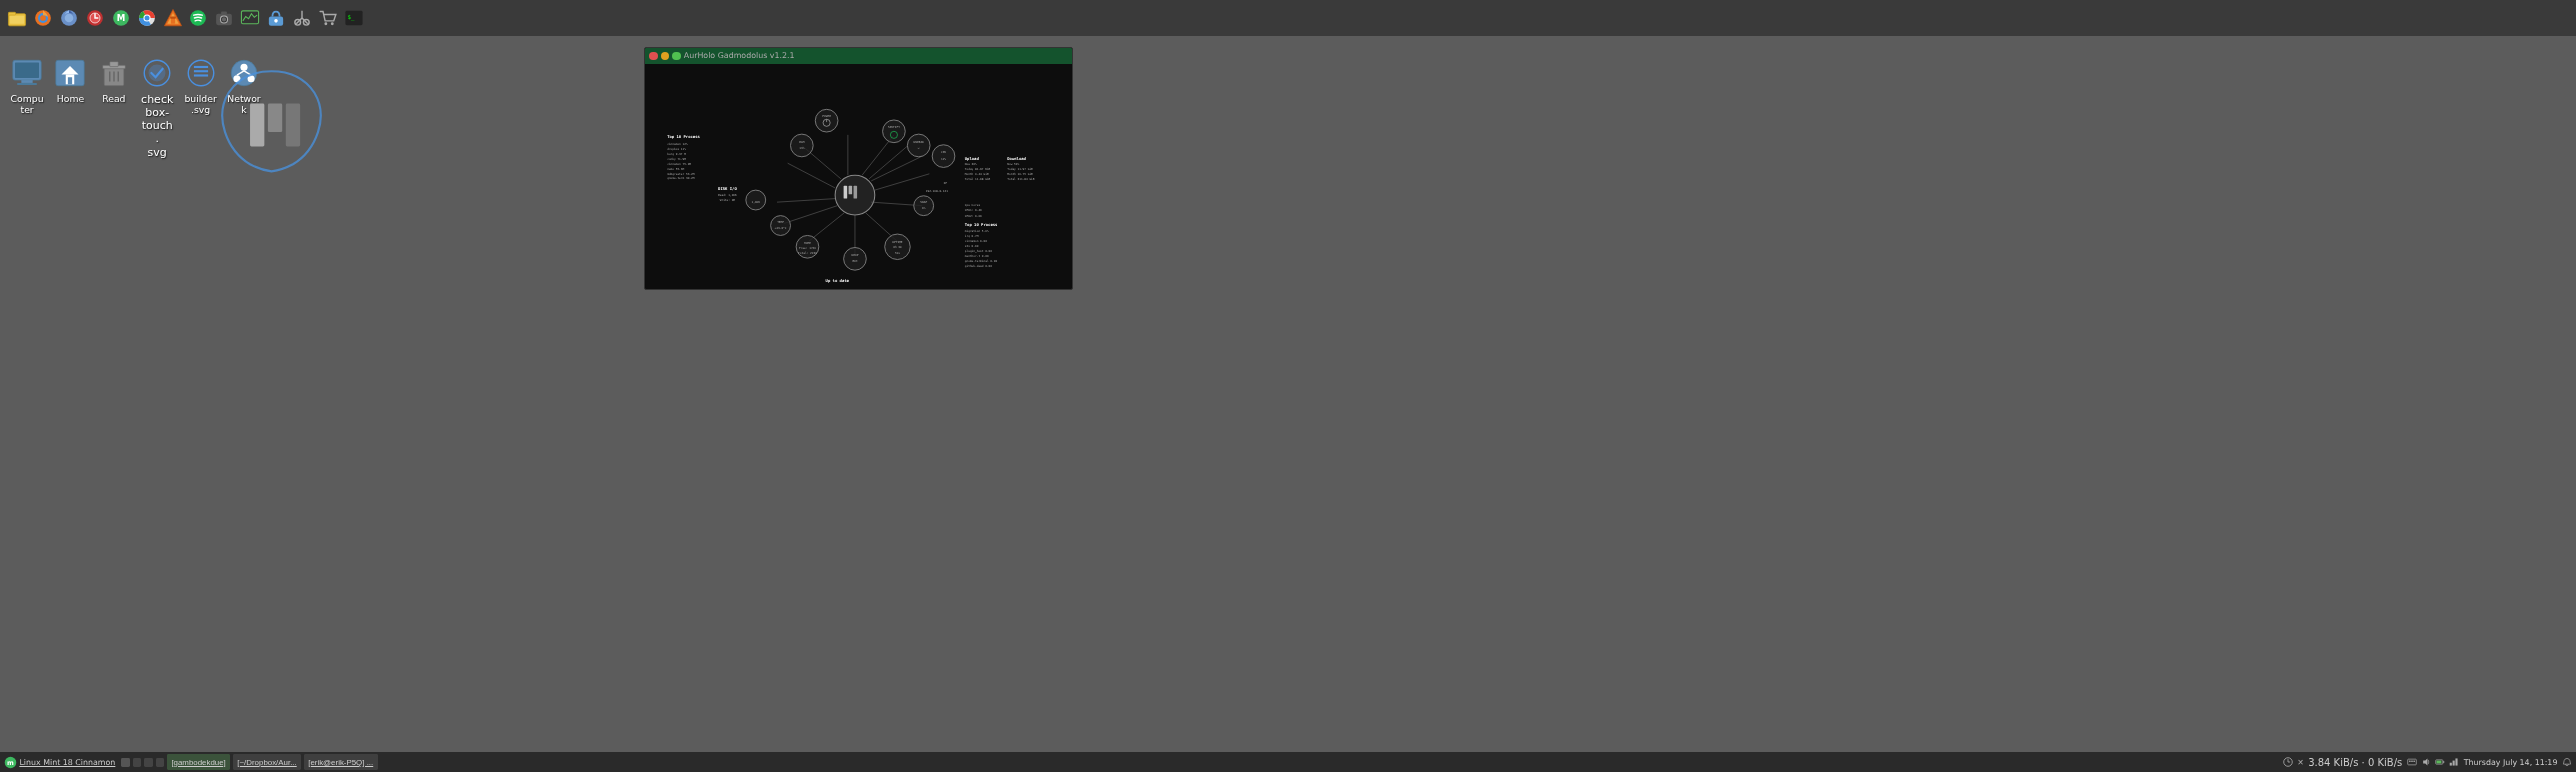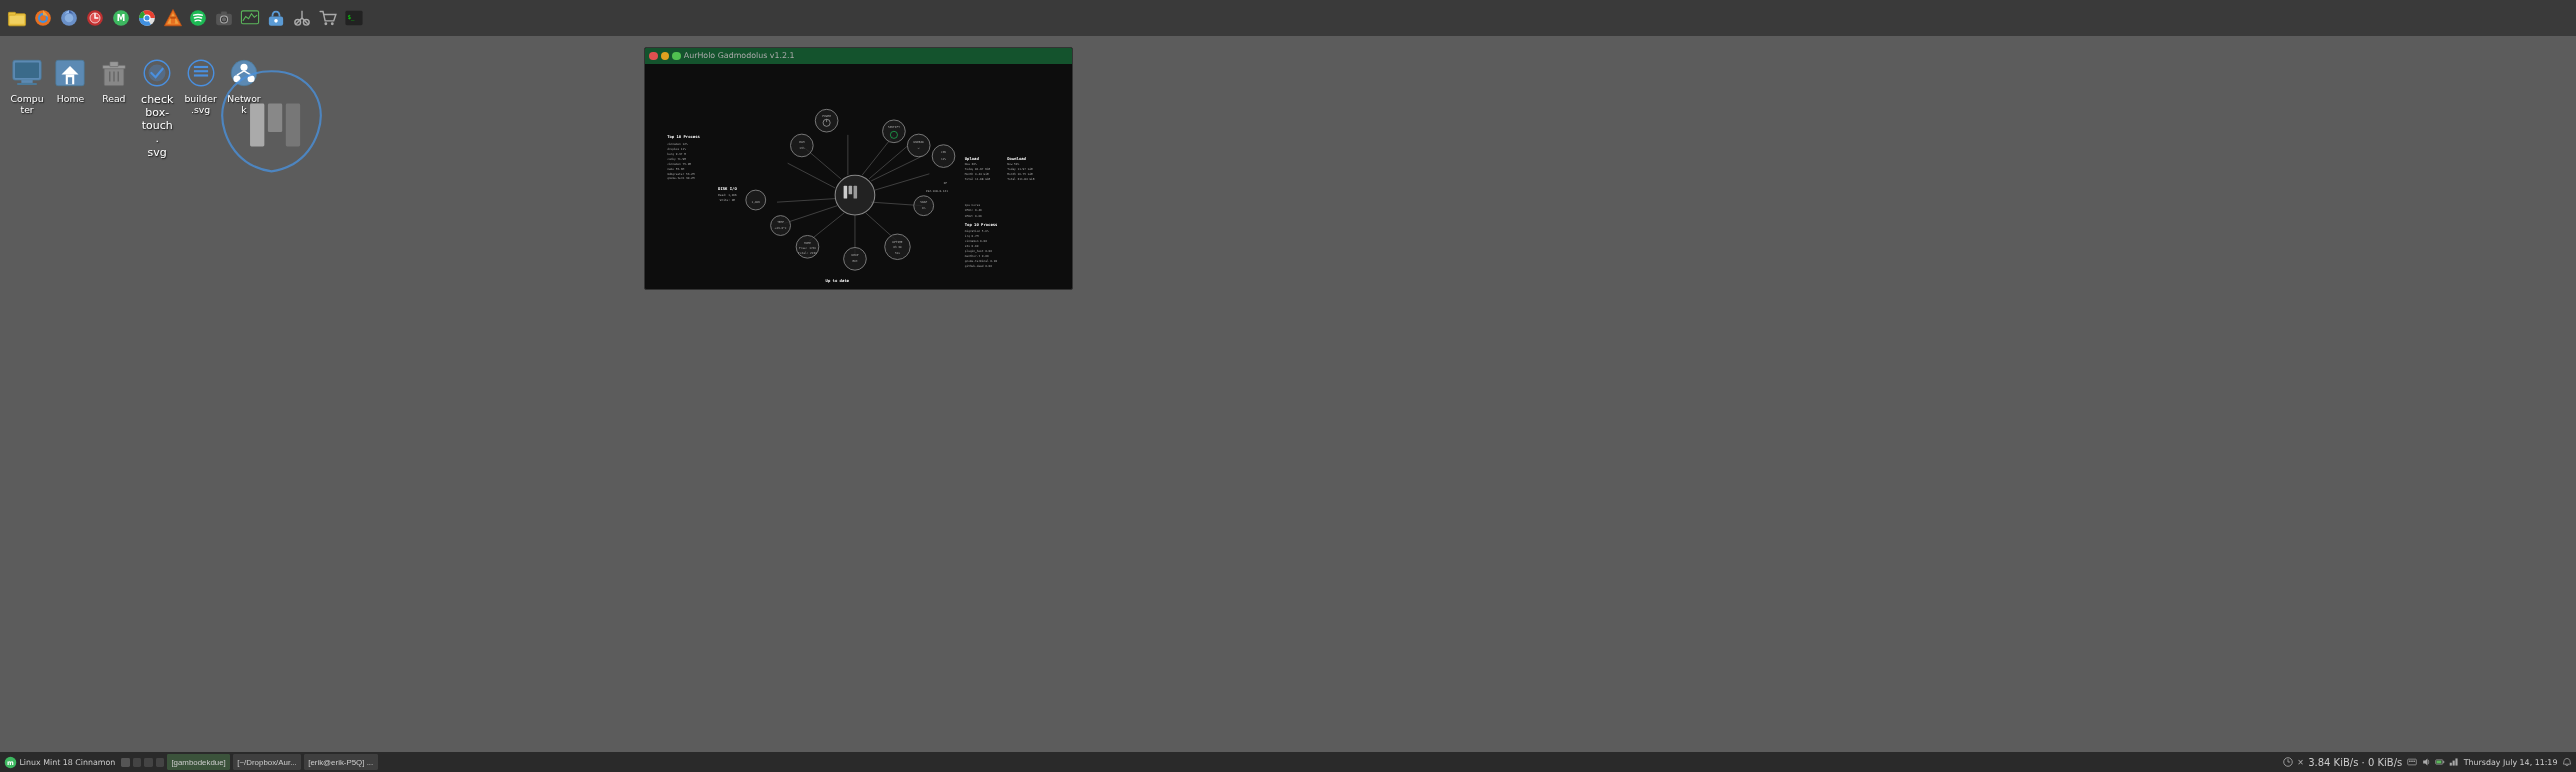--- a/index.html
+++ b/index.html
@@ -183,20 +183,21 @@
 
     .taskbar-bottom-btn {
       background: rgba(255,255,255,0.1);
       border: none;
       color: #ccc;
       font-size: 7.9px;
       padding: 1.4px 4.3px;
       border-radius: 1.4px;
       cursor: pointer;
       height: 15.7px;
+      text-decoration: underline;
     }
 
     .taskbar-bottom-btn.active {
       background: rgba(100,180,100,0.3);
     }
 
     .conky-text-small {
       fill: #aaa;
       font-family: monospace;
       font-size: 4px;
@@ -577,21 +578,21 @@
 
   <div class="taskbar-bottom">
 
     <div class="left-section">
 
       <div style="display:flex;align-items:center;gap:2.1px;">
         <svg width="13" height="13" viewBox="0 0 18 18">
           <circle cx="9" cy="9" r="8" fill="#3db860"></circle>
           <text x="9" y="13" text-anchor="middle" fill="white" font-size="9" font-weight="bold">m</text>
         </svg>
-        <span style="color:#ccc;font-size:7.9px;">Linux Mint 18 Cinnamon</span>
+        <span style="color:#ccc;font-size:7.9px;text-decoration:underline;">Linux Mint 18 Cinnamon</span>
       </div>
 
       <div style="background:#555;width:8.6px;height:8.6px;border-radius:1.4px;margin-left:2.9px;"></div>
       <div style="background:#444;width:8.6px;height:8.6px;border-radius:1.4px;"></div>
       <div style="background:#444;width:8.6px;height:8.6px;border-radius:1.4px;"></div>
       <div style="background:#444;width:8.6px;height:8.6px;border-radius:1.4px;"></div>
     </div>
 
     <div class="middle-section">
       <button class="taskbar-bottom-btn active">[gambodekdue]</button>

